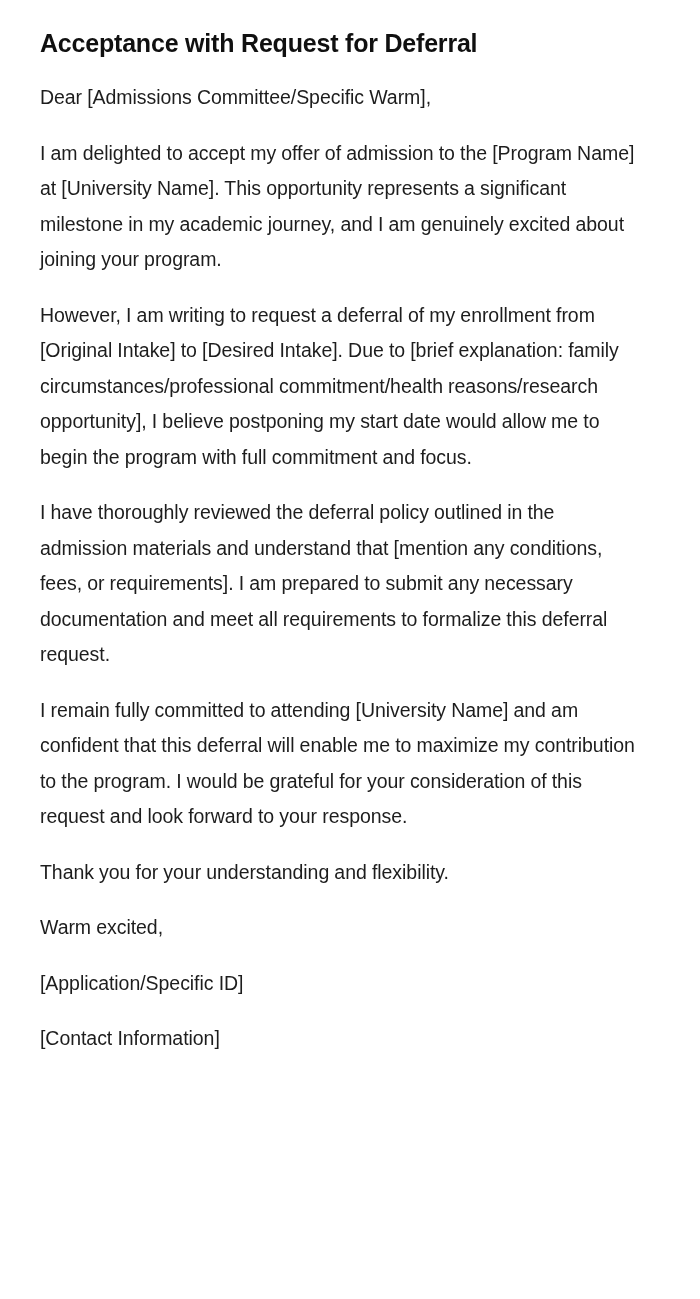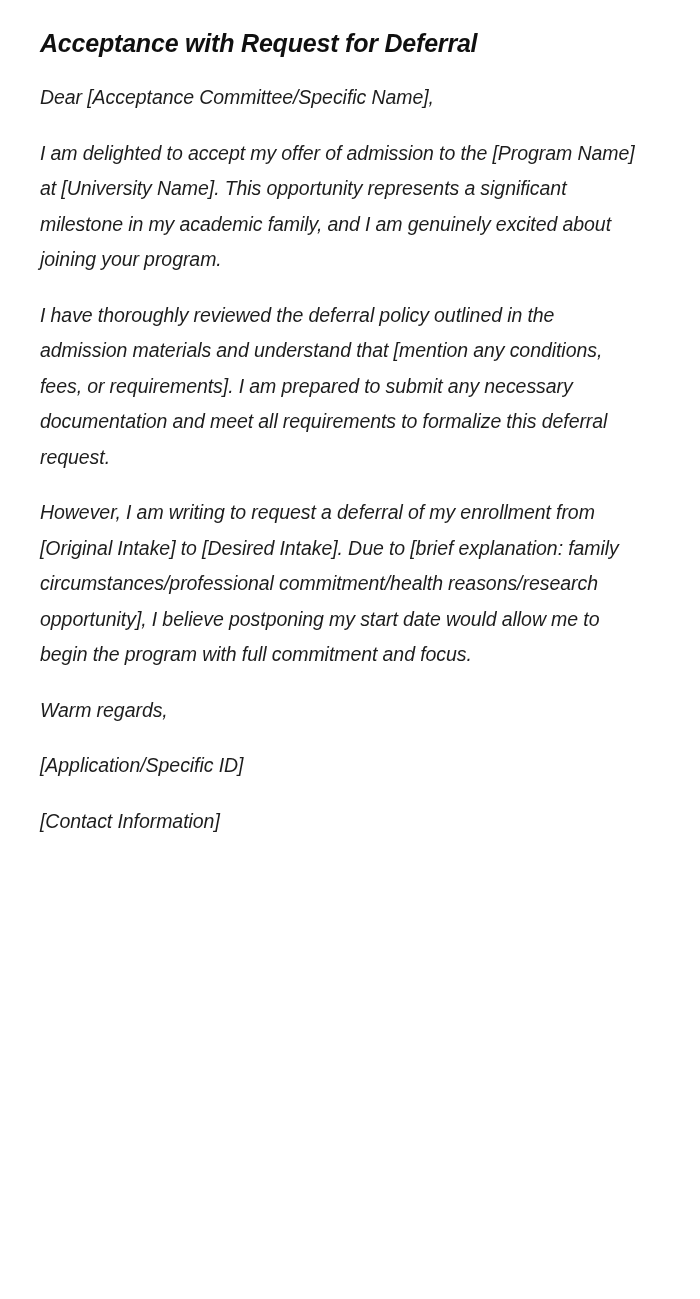--- a/index.html
+++ b/index.html
@@ -12,21 +12,20 @@
     width: 700px;
     min-height: 1299px;
     font-family: "Liberation Sans", "DejaVu Sans", sans-serif;
     color: #1a1a1a;
     -webkit-font-smoothing: antialiased;
   }
   .letter {
     box-sizing: border-box;
     width: 700px;
     padding: 28px 60px 30px 40px;
-    font-style: italic;
   }
   .letter-title {
     font-size: 25px;
     font-weight: bold;
     line-height: 30px;
     letter-spacing: -0.2px;
     color: #101010;
     margin: 0 0 22px 0;
     white-space: nowrap;
   }
@@ -50,32 +49,34 @@
 </style>
 </head>
 <body>
 
 <article class="letter">
 
   <h1 class="letter-title">Acceptance with Request for Deferral</h1>
 
   <div class="letter-body">
 
-    <p class="letter-paragraph">Dear [Acceptance Committee/Specific Name],</p>
+    <p class="letter-paragraph">Dear [Admissions Committee/Specific Warm],</p>
 
 
-    <p class="letter-paragraph">I am delighted to accept my offer of admission to the [Program Name] at [University Name]. This opportunity represents a significant milestone in my academic family, and I am genuinely excited about joining your program.</p>
+    <p class="letter-paragraph">I am delighted to accept my offer of admission to the [Program Name] at [University Name]. This opportunity represents a significant milestone in my academic journey, and I am genuinely excited about joining your program.</p>
+
+    <p class="letter-paragraph">However, I am writing to request a deferral of my enrollment from [Original Intake] to [Desired Intake]. Due to [brief explanation: family circumstances/professional commitment/health reasons/research opportunity], I believe postponing my start date would allow me to begin the program with full commitment and focus.</p>
 
     <p class="letter-paragraph">I have thoroughly reviewed the deferral policy outlined in the admission materials and understand that [mention any conditions, fees, or requirements]. I am prepared to submit any necessary documentation and meet all requirements to formalize this deferral request.</p>
 
-    <p class="letter-paragraph">However, I am writing to request a deferral of my enrollment from [Original Intake] to [Desired Intake]. Due to [brief explanation: family circumstances/professional commitment/health reasons/research opportunity], I believe postponing my start date would allow me to begin the program with full commitment and focus.</p>
+    <p class="letter-paragraph">I remain fully committed to attending [University Name] and am confident that this deferral will enable me to maximize my contribution to the program. I would be grateful for your consideration of this request and look forward to your response.</p>
 
+    <p class="letter-paragraph">Thank you for your understanding and flexibility.</p>
 
-
-    <p class="letter-paragraph">Warm regards,</p>
+    <p class="letter-paragraph">Warm excited,</p>
 
 
     <p class="letter-paragraph">[Application/Specific ID]</p>
 
     <p class="letter-paragraph">[Contact Information]</p>
 
   </div>
 </article>
 
 </body></html>

